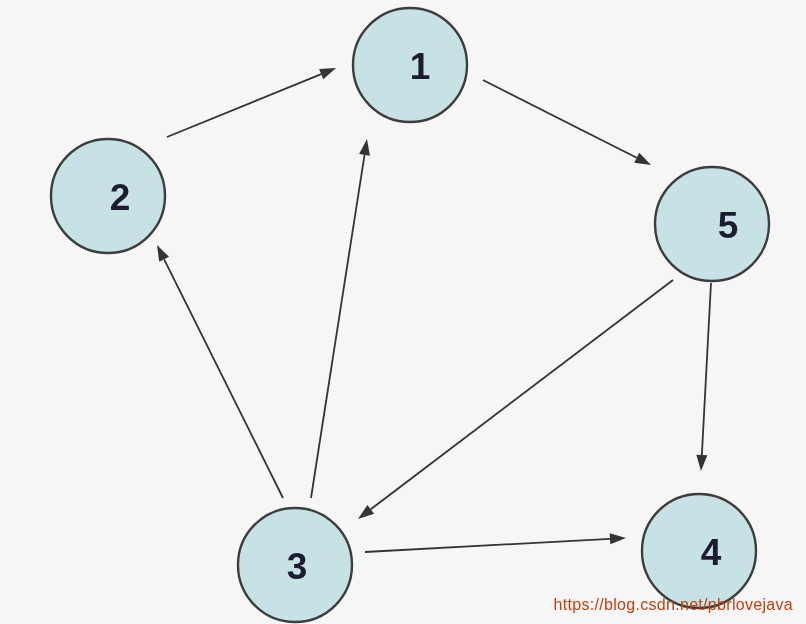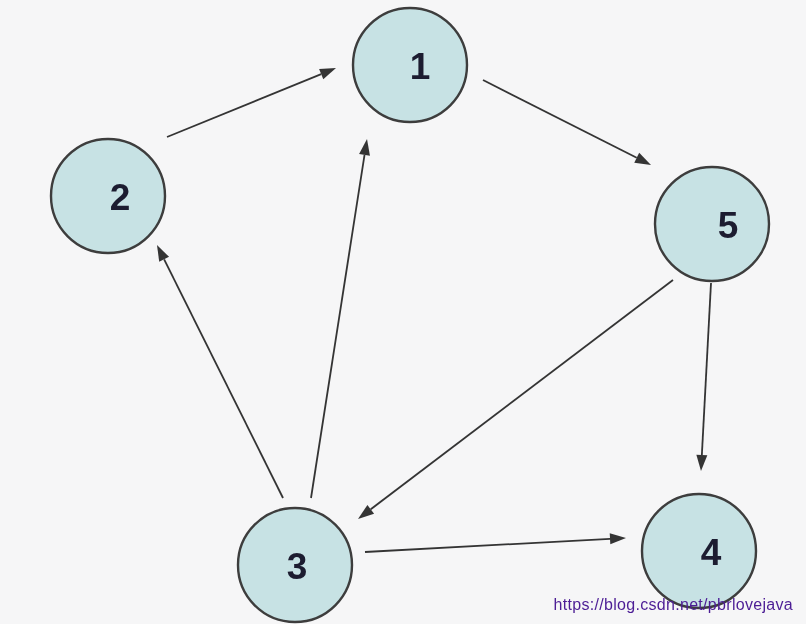--- a/index.html
+++ b/index.html
@@ -57,14 +57,14 @@
       <text x="420" y="66" text-anchor="middle" dominant-baseline="central" font-size="37" fill="#1c1c30">1</text>
       <circle cx="108" cy="196" r="57" fill="#c7e2e4" stroke="#3d3d3d" stroke-width="2.4"></circle>
       <text x="120" y="197" text-anchor="middle" dominant-baseline="central" font-size="37" fill="#1c1c30">2</text>
       <circle cx="295" cy="565" r="57" fill="#c7e2e4" stroke="#3d3d3d" stroke-width="2.4"></circle>
       <text x="297" y="566" text-anchor="middle" dominant-baseline="central" font-size="37" fill="#1c1c30">3</text>
       <circle cx="699" cy="551" r="57" fill="#c7e2e4" stroke="#3d3d3d" stroke-width="2.4"></circle>
       <text x="711" y="552" text-anchor="middle" dominant-baseline="central" font-size="37" fill="#1c1c30">4</text>
       <circle cx="712" cy="224" r="57" fill="#c7e2e4" stroke="#3d3d3d" stroke-width="2.4"></circle>
       <text x="728" y="225" text-anchor="middle" dominant-baseline="central" font-size="37" fill="#1c1c30">5</text>
     </svg>
-  <div class="watermark" style="color: #4c1d95;">https://blog.csdn.net/pbrlovejava</div>
+  <div class="watermark" style="color: #c2410c;">https://blog.csdn.net/pbrlovejava</div>
 </div>
 
 </body></html>

